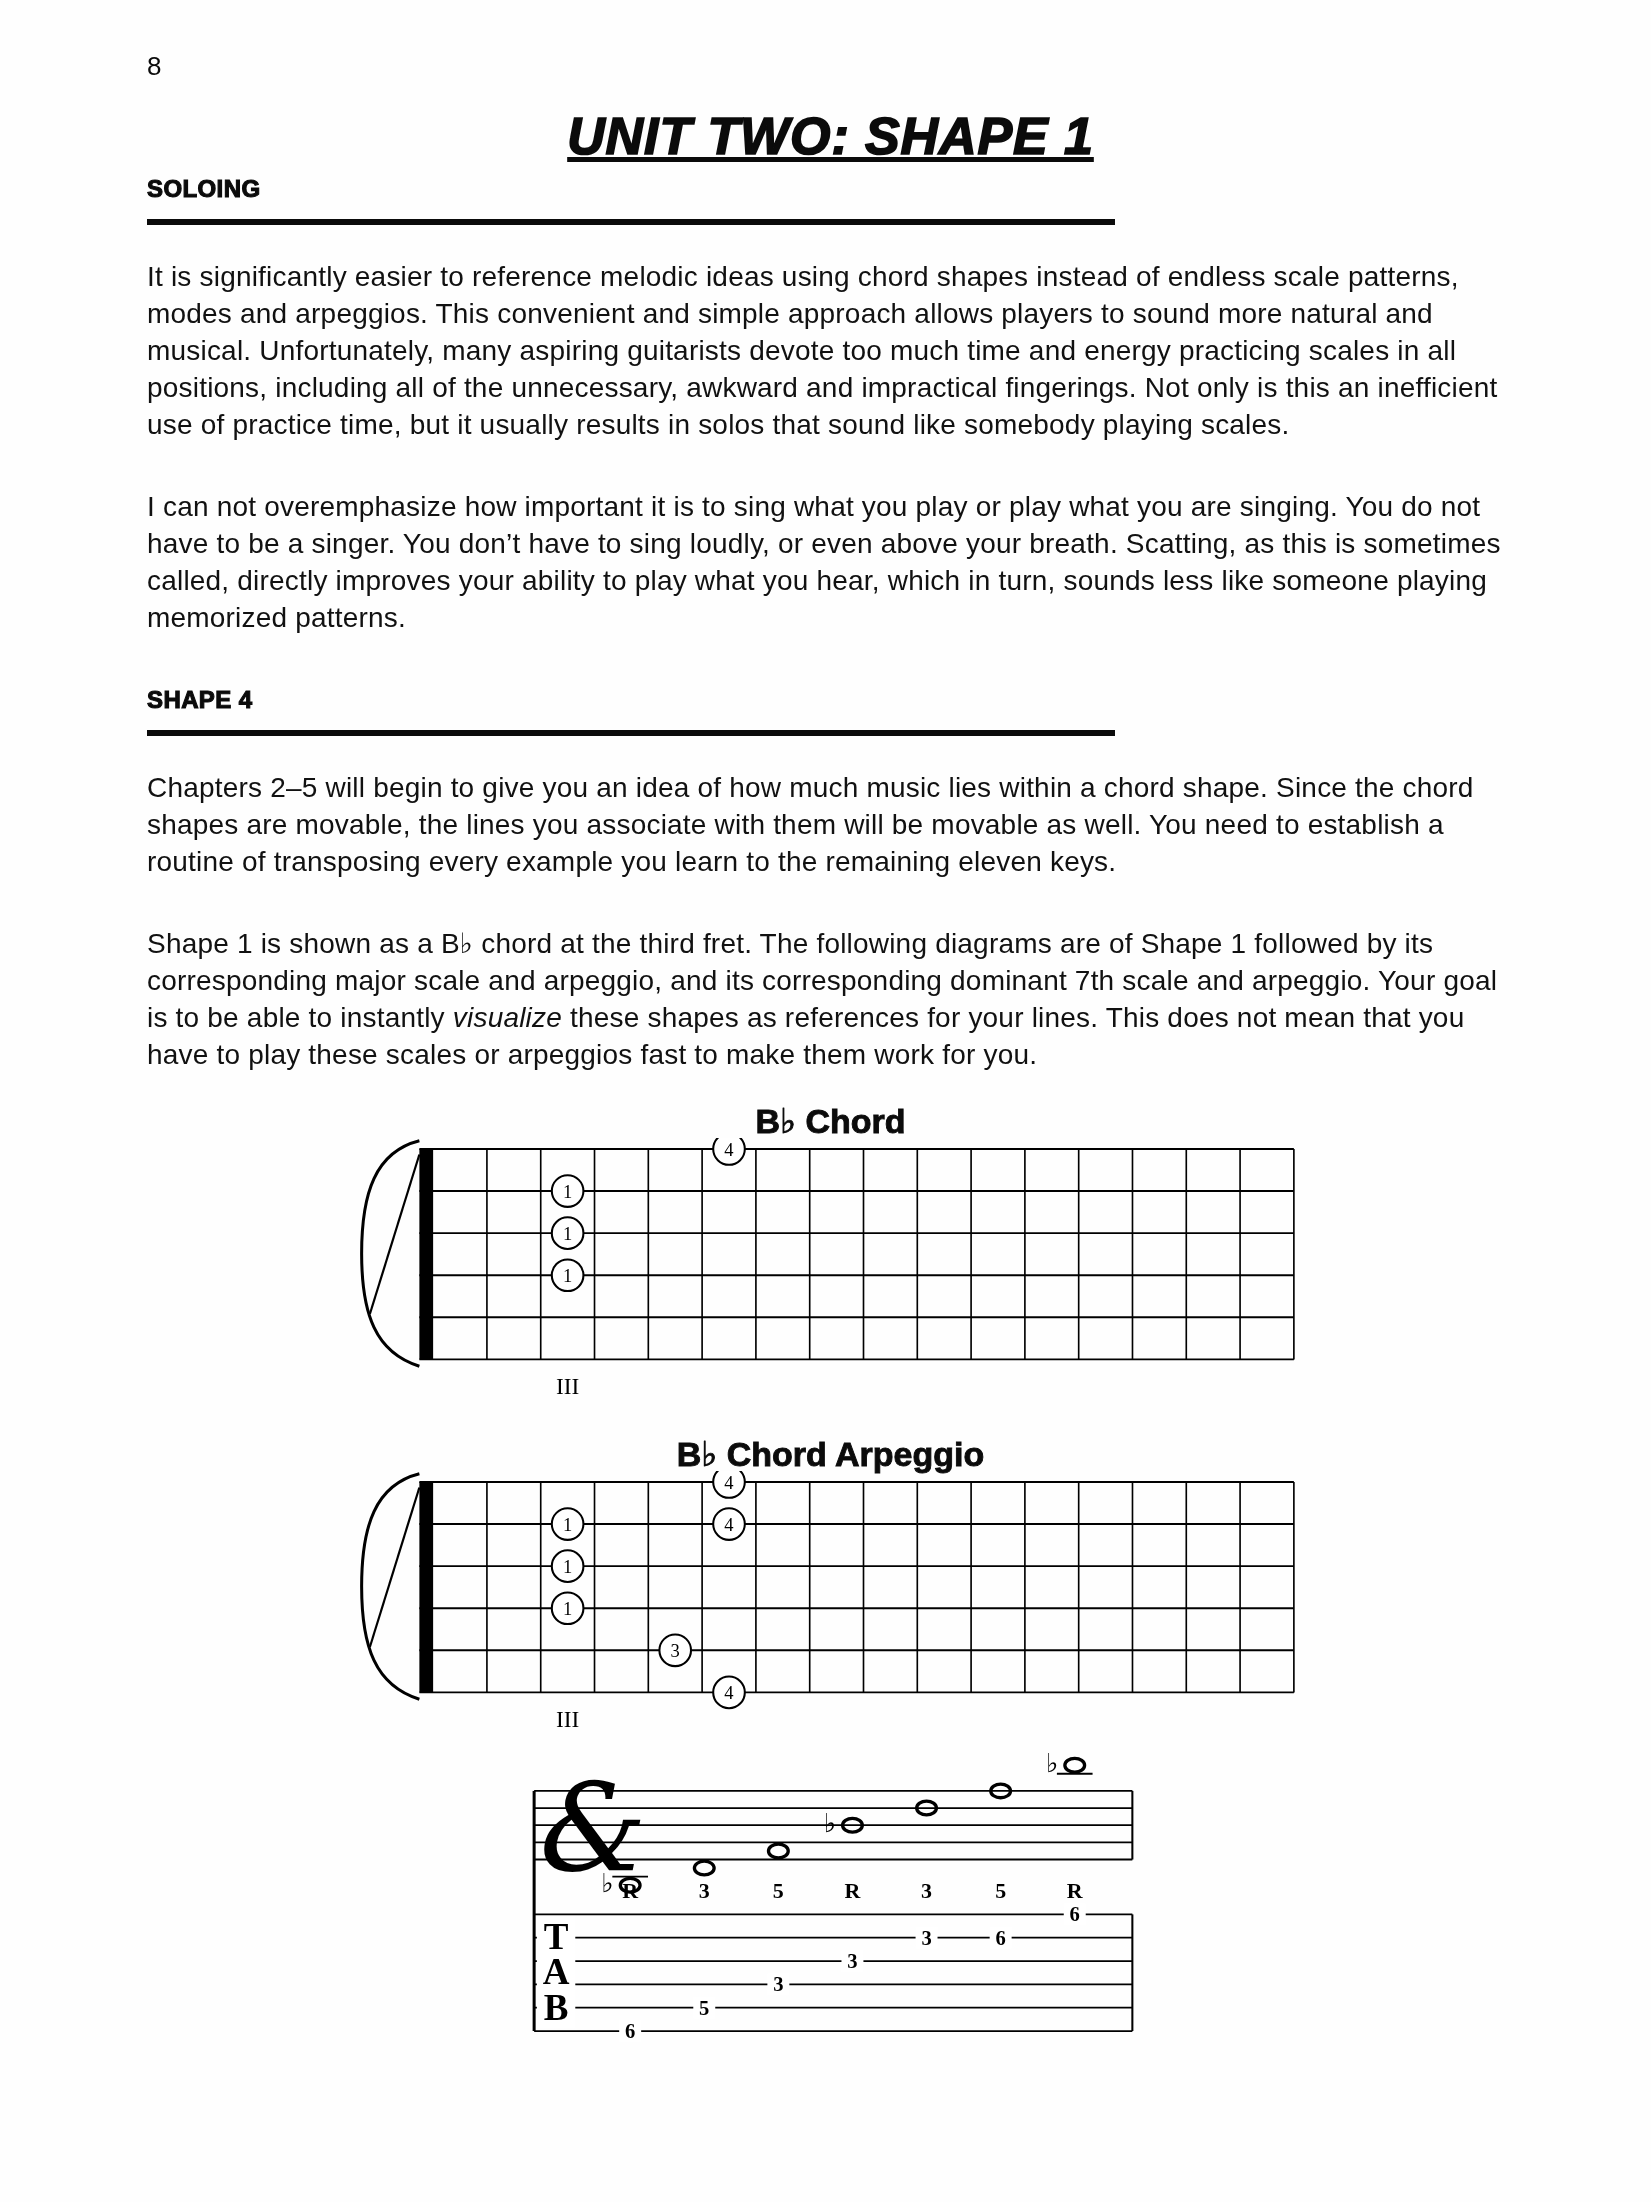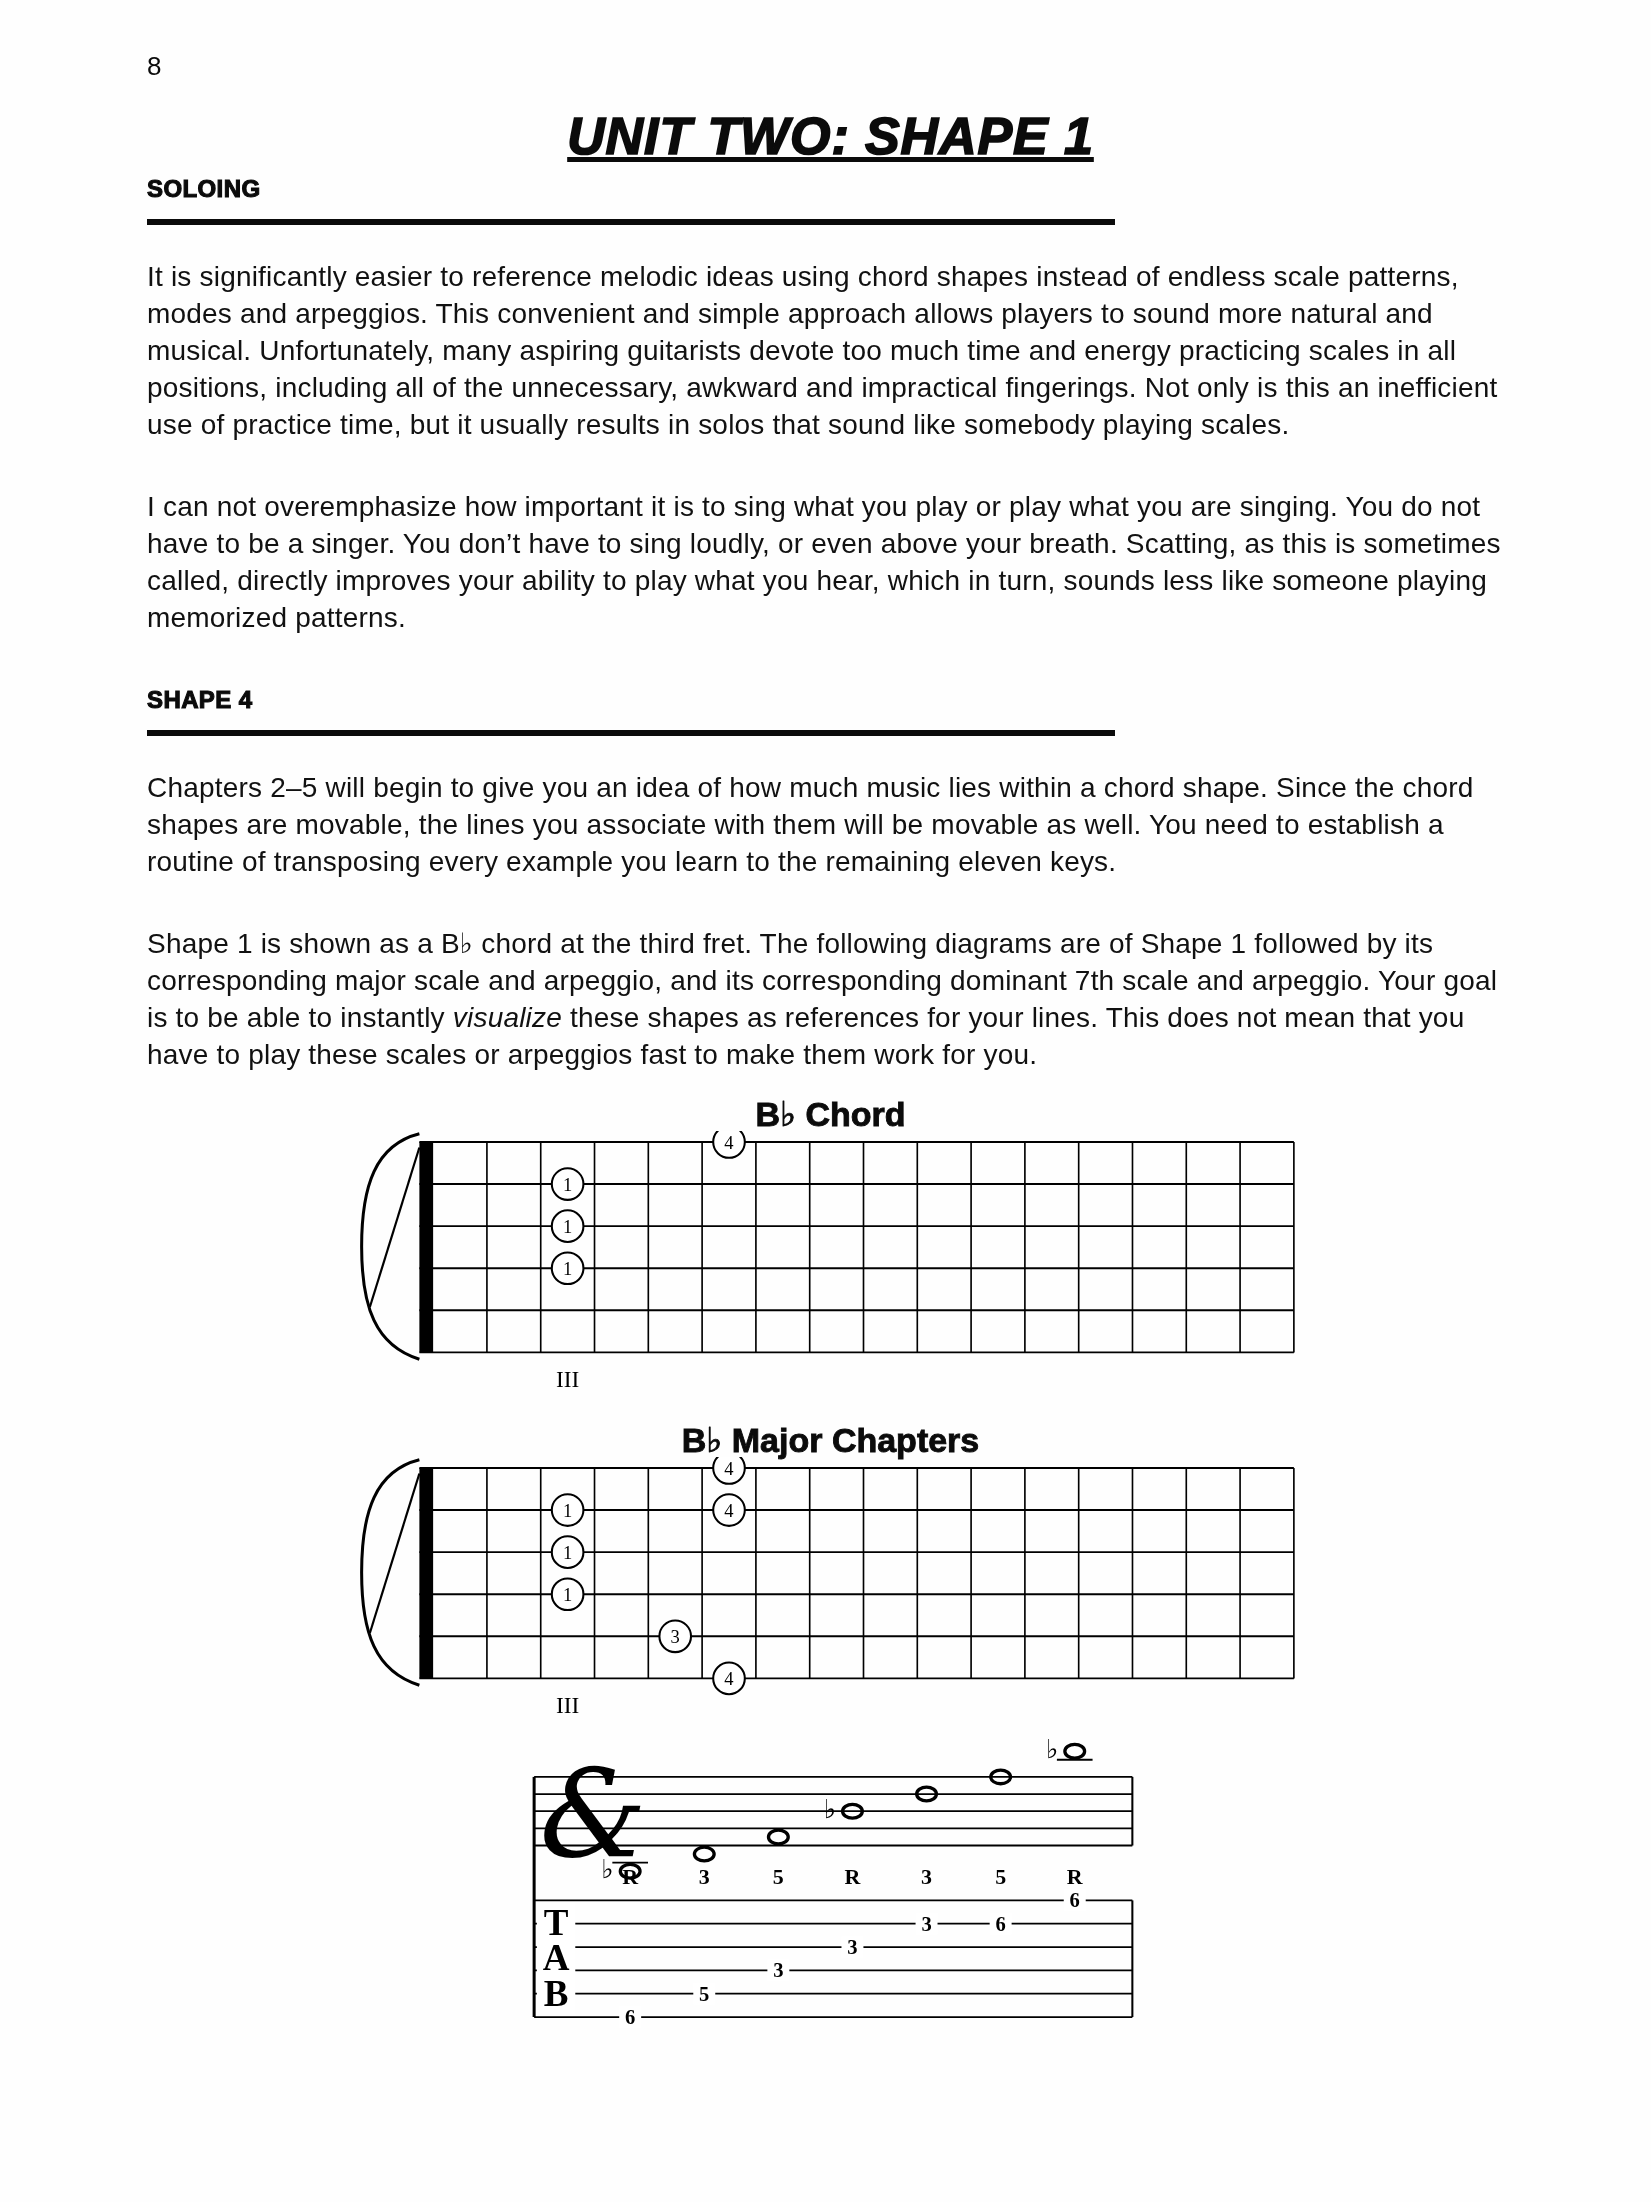--- a/index.html
+++ b/index.html
@@ -20,21 +20,21 @@
     letter-spacing:0.4px; -webkit-text-stroke:1.1px #0b0b0b;
   }
   section[data-name="section-shape1"] .section-heading { margin-top:43px; }
   .rule { margin-top:10.3px; width:968px; height:6px; background:#0b0b0b; }
   .paragraphs { margin-top:0; }
   .para {
     margin-top:33px; font-size:28px; line-height:37px; letter-spacing:0.2px;
     max-width:1370px; color:#111;
   }
   .para + .para { margin-top:45px; }
-  .figure { margin-top:21px; }
+  .figure { margin-top:28px; }
   .diagram-title {
     text-align:center; font-size:34px; line-height:40px; font-weight:700;
     -webkit-text-stroke:0.9px #0b0b0b;
   }
   .figure + .figure .diagram-title { margin-top:-6.9px; }
   .fretboard { margin-top:-3.4px; }
   .fret-svg { width:951px; height:275px; display:block; margin:0 auto; }
   .notation { margin-top:1.7px; }
   .notation-svg { width:637px; height:295px; display:block; margin:0 auto; }
 </style>
@@ -102,21 +102,21 @@
             <circle cx="153.8125" cy="69.2" r="11.5" fill="#fff" stroke="#000" stroke-width="1.5"></circle>
             <text x="153.8125" y="74" text-anchor="middle" font-size="13.5" font-family="'Liberation Serif','DejaVu Serif',serif" fill="#000">1</text>
             <circle cx="153.8125" cy="99.8" r="11.5" fill="#fff" stroke="#000" stroke-width="1.5"></circle>
             <text x="153.8125" y="104.6" text-anchor="middle" font-size="13.5" font-family="'Liberation Serif','DejaVu Serif',serif" fill="#000">1</text>
             <text x="153.8125" y="186" text-anchor="middle" font-size="17" font-family="'Liberation Serif','DejaVu Serif',serif" fill="#000">III</text>
           </svg>
         </div>
     </div>
 
     <div class="figure" data-name="figure-bb-major-arpeggio">
-      <h3 class="diagram-title" data-name="diagram-title-bb-major-arpeggio">B♭ Major Chapters</h3>
+      <h3 class="diagram-title" data-name="diagram-title-bb-major-arpeggio">B♭ Chord Arpeggio</h3>
       <div class="fretboard" data-name="fretboard-diagram-bb-major-arpeggio">
           <svg viewBox="0 0 690 200" class="fret-svg">
             <path d="M 46 2 C 14 10 4 40 4 84 C 4 128 14 156 46 166" fill="none" stroke="#000" stroke-width="2.2"></path>
             <line x1="10" y1="128" x2="46" y2="12" stroke="#000" stroke-width="1.6"></line>
             <rect x="46" y="8" width="10" height="153" fill="#000"></rect>
             <line x1="46" y1="8" x2="682" y2="8" stroke="#000" stroke-width="1.4"></line>
             <line x1="46" y1="38.6" x2="682" y2="38.6" stroke="#000" stroke-width="1.4"></line>
             <line x1="46" y1="69.2" x2="682" y2="69.2" stroke="#000" stroke-width="1.4"></line>
             <line x1="46" y1="99.8" x2="682" y2="99.8" stroke="#000" stroke-width="1.4"></line>
             <line x1="46" y1="130.4" x2="682" y2="130.4" stroke="#000" stroke-width="1.4"></line>

